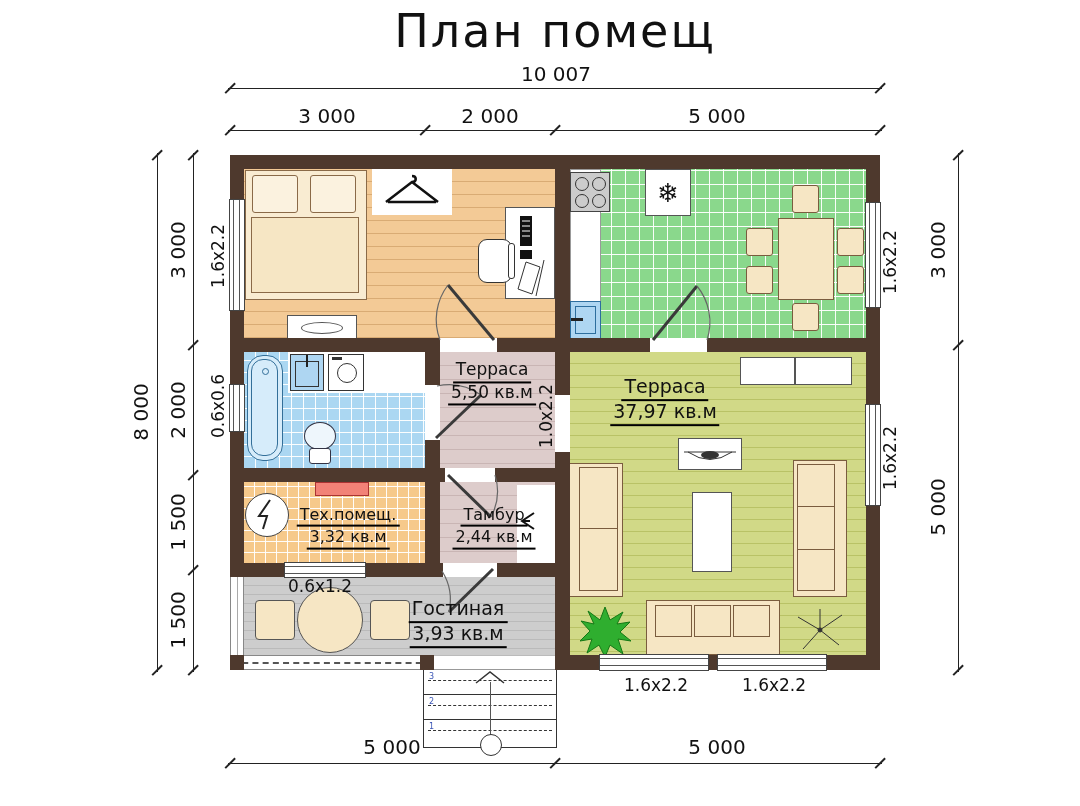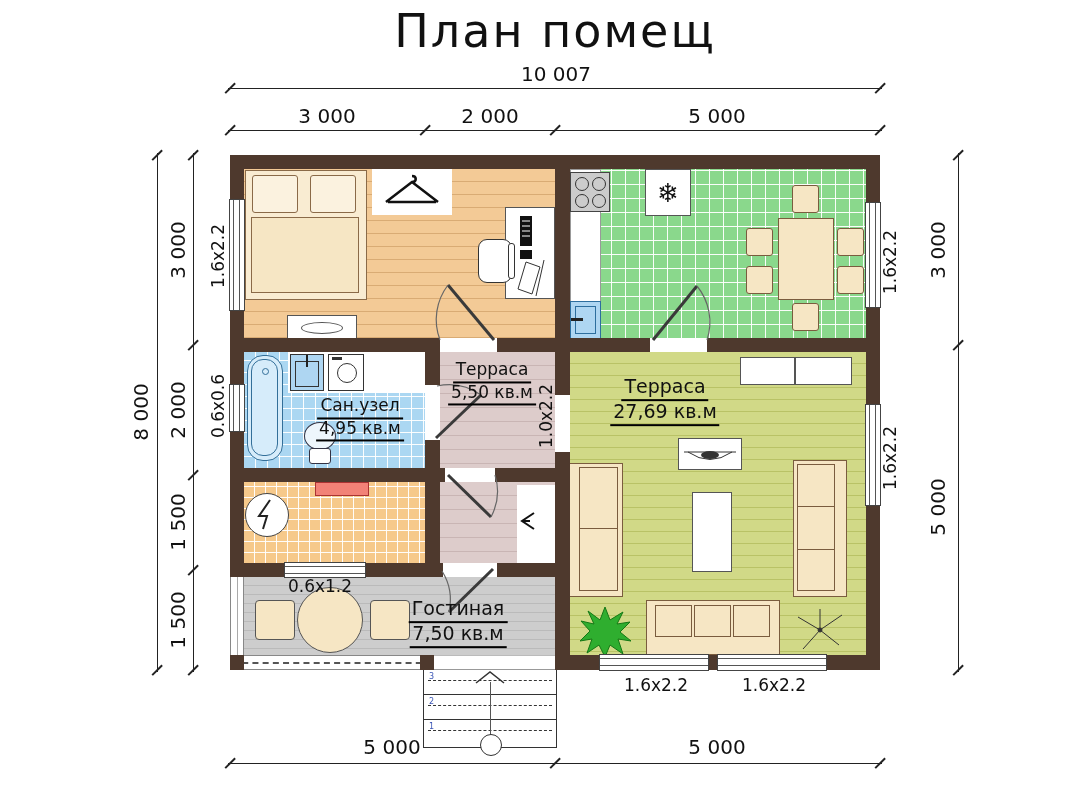--- a/index.html
+++ b/index.html
@@ -290,35 +290,39 @@
       </g>
       <g stroke="#666" stroke-width="1.2" fill="none">
         <path d="M218,130 A57,57 0 0 0 210,185"></path>
         <path d="M467,131 A57,57 0 0 1 477,185"></path>
         <path d="M207,231 A55,55 0 0 1 251,240"></path>
         <path d="M265,320 A55,55 0 0 1 261,362"></path>
         <path d="M212,416 A55,55 0 0 1 219,457"></path>
       </g>
     </svg>
 
-    <div class="rlabel" style="left:130px;top:264px">
-      <div><span class="rl" style="font-size:17px">Сан.узел</span></div>
-      <div><span class="rl" style="font-size:17px">4,95 кв.м</span></div>
-    </div>
     <div class="rlabel" style="left:262px;top:228px">
       <div><span class="rl" style="font-size:17px">Терраса</span></div>
       <div><span class="rl" style="font-size:17px">5,50 кв.м</span></div>
     </div>
     <div class="rlabel" style="left:435px;top:246px">
       <div><span class="rl">Терраса</span></div>
-      <div><span class="rl">27,69 кв.м</span></div>
+      <div><span class="rl">37,97 кв.м</span></div>
+    </div>
+    <div class="rlabel" style="left:118px;top:372px">
+      <div><span class="rl" style="font-size:16px">Тех.помещ.</span></div>
+      <div><span class="rl" style="font-size:16px">3,32 кв.м</span></div>
+    </div>
+    <div class="rlabel" style="left:264px;top:372px">
+      <div><span class="rl" style="font-size:16px">Тамбур</span></div>
+      <div><span class="rl" style="font-size:16px">2,44 кв.м</span></div>
     </div>
     <div class="rlabel" style="left:228px;top:468px">
       <div><span class="rl">Гостиная</span></div>
-      <div><span class="rl">7,50 кв.м</span></div>
+      <div><span class="rl">3,93 кв.м</span></div>
     </div>
   </div>
 
   <div class="stairs" style="left:423px;top:670px;width:134px;height:78px">
     <div class="stepline" style="top:24px"></div>
     <div class="stepline" style="top:49px"></div>
     <div class="stepdash" style="top:10px"></div>
     <div class="stepdash" style="top:35px"></div>
     <div class="stepdash" style="top:60px"></div>
     <span class="stepnum" style="top:2px">3</span>

